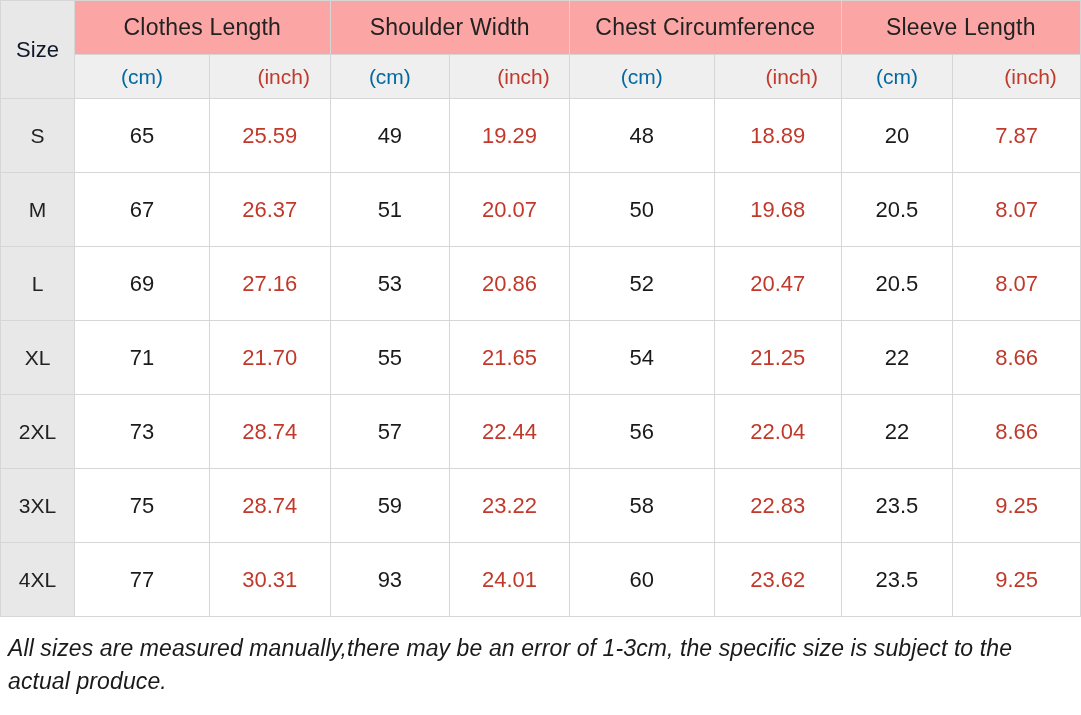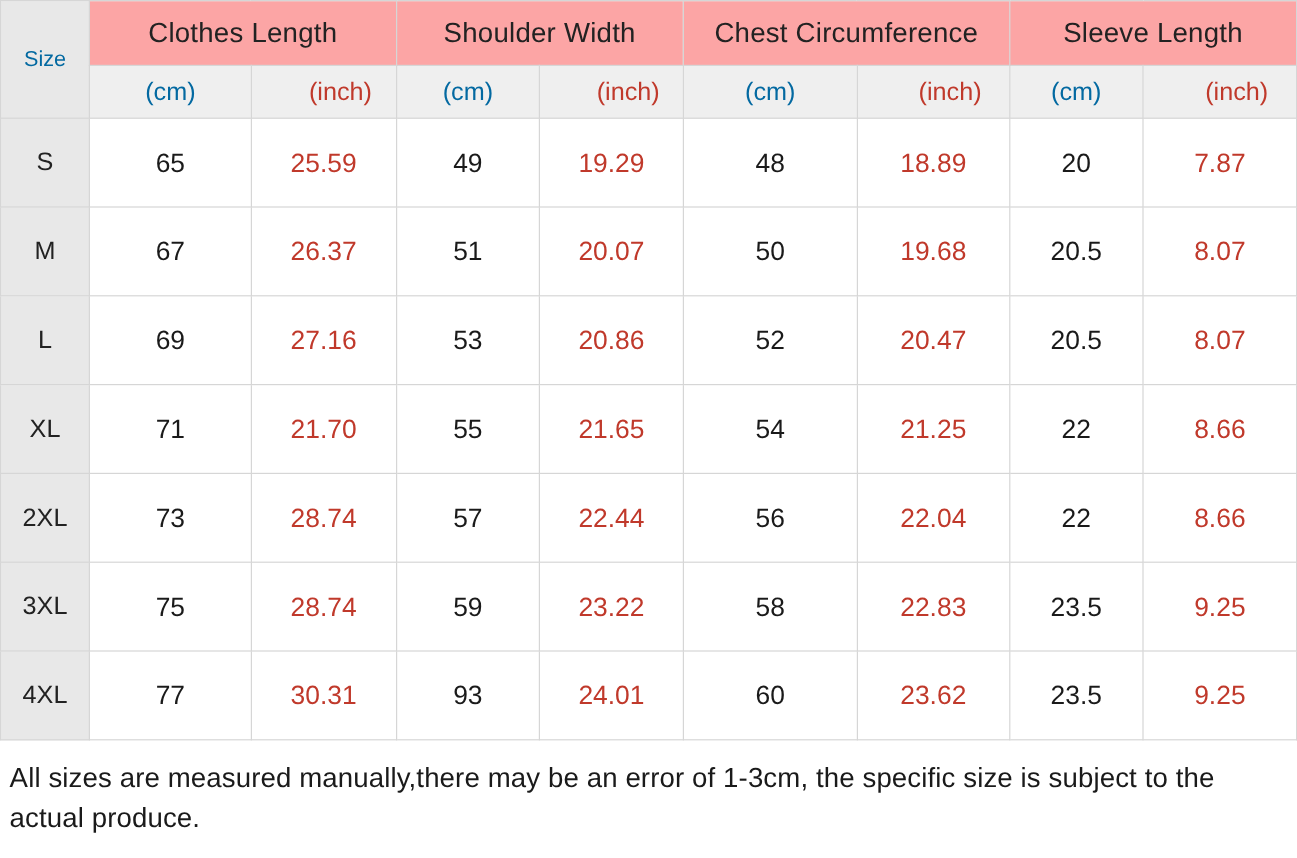--- a/index.html
+++ b/index.html
@@ -46,22 +46,22 @@
 
   .hdr-group {
     height: 53px;
     background: #fca5a5;
     font-size: 23px;
     color: #222;
     letter-spacing: .2px;
   }
   .hdr-size {
     background: #e8e8e8;
-    font-size: 18px;
-    color: #0369a1;
+    font-size: 22px;
+    color: #0f172a;
     margin-left: 24px;
   }
   .hdr-unit {
     height: 43px;
     background: #efefef;
     font-size: 21px;
     color: #0369a1;
   }
   .hdr-unit.inch {
     color: #c0392b;
@@ -84,20 +84,21 @@
   }
   .note {
     position: absolute;
     left: 8px;
     right: 6px;
     top: 632px;
     font-size: 23px;
     line-height: 1.42;
     color: #1a1a1a;
     letter-spacing: .1px;
+    font-style: italic;
   }
 </style>
 </head>
 <body>
 
 <div class="sheet">
 
   <table class="size-table">
     <colgroup>
       <col class="c-size">

